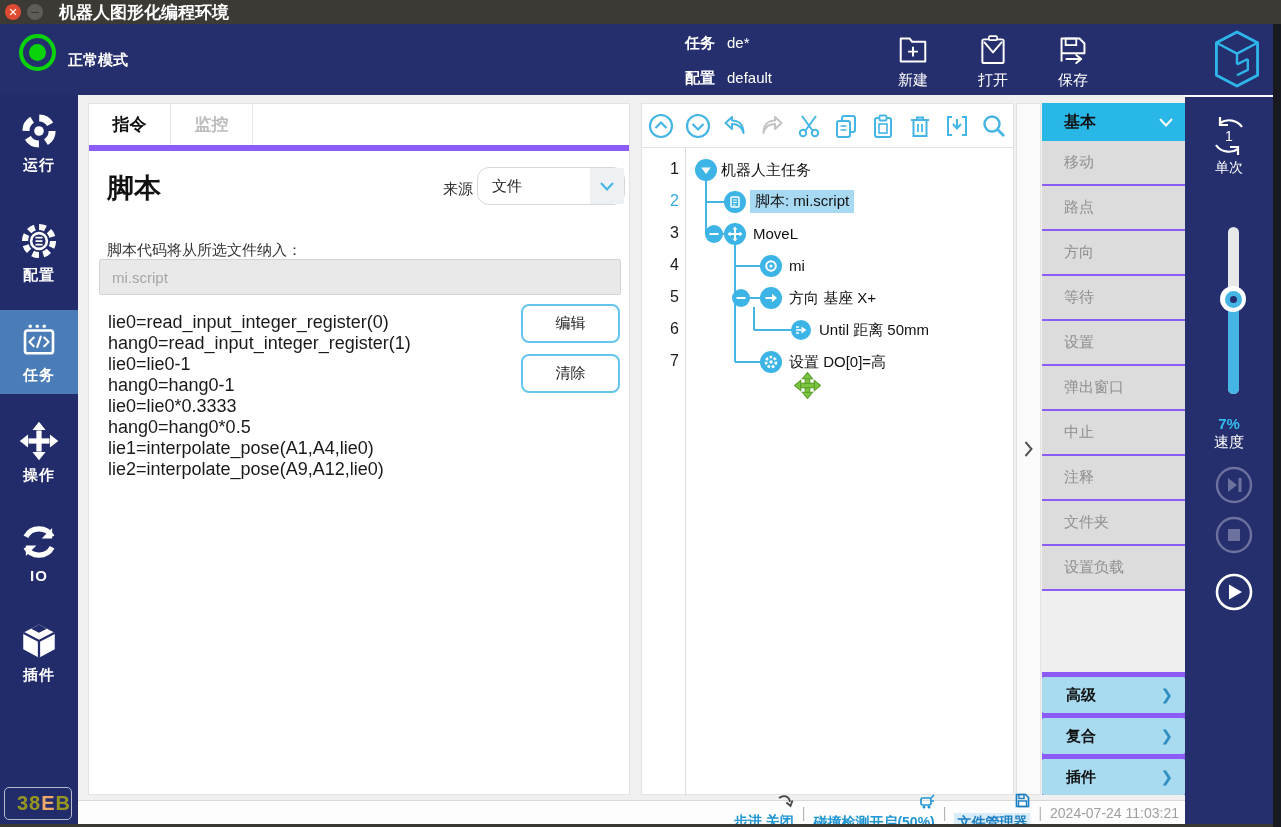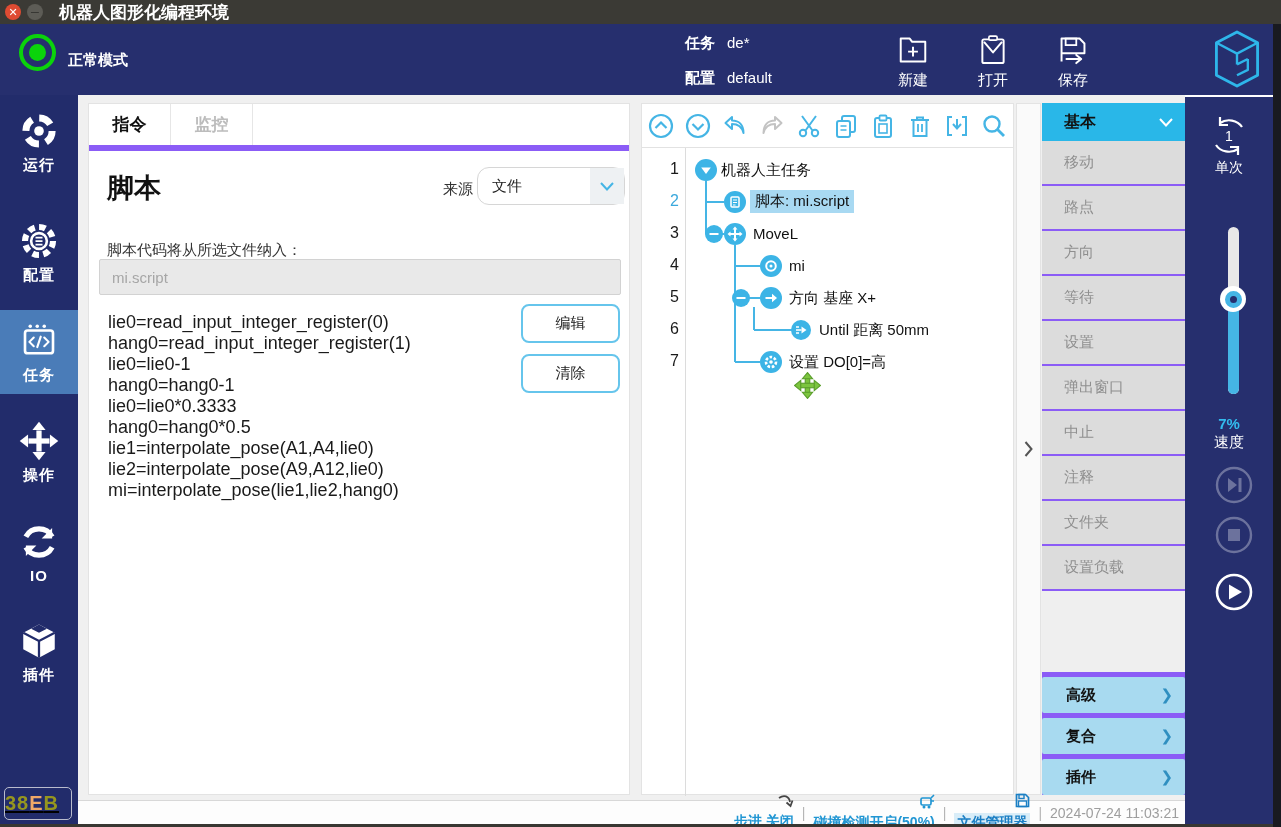--- a/index.html
+++ b/index.html
@@ -24,21 +24,21 @@
   .hdr-kv b { font-weight:bold; margin-right:12px; }
   .hdr-action { position:absolute; top:8px; width:64px; text-align:center; color:#fff; cursor:default; }
   .hdr-action .lbl { font-size:15px; margin-top:3px; }
   .logo { position:absolute; left:1211px; top:4px; }
 
   
   .sidebar { left:0; top:95px; width:78px; height:732px; background:#222c6b; }
   .side-item { position:absolute; left:0; width:78px; height:84px; display:flex; flex-direction:column; align-items:center; justify-content:center; color:#fff; }
   .side-item.active { background:#4a7cb8; }
   .side-item .lbl { font-size:15px; font-weight:600; margin-top:4px; letter-spacing:1px; }
-  .side-badge { position:absolute; left:4px; top:692px; width:68px; height:33px; border:1px solid #b9bccd; border-radius:5px; display:flex; align-items:center; justify-content:flex-start; font-size:20px; font-weight:bold; letter-spacing:1px;text-decoration:underline; }
+  .side-badge { position:absolute; left:4px; top:692px; width:68px; height:33px; border:1px solid #b9bccd; border-radius:5px; display:flex; align-items:center; justify-content:flex-end; font-size:20px; font-weight:bold; letter-spacing:1px; }
   .side-badge .c1 { color:#96961f; } .side-badge .c2 { color:#f0a868; }
 
   
   .main-panel { left:88px; top:103px; width:542px; height:692px; background:#fff; border:1px solid #e3e3e3; }
   .tabbar { position:absolute; left:0; top:0; width:100%; height:47px; border-bottom:6px solid #8b5cf6; display:flex; }
   .tab { width:82px; display:flex; align-items:center; justify-content:center; font-size:17px; font-weight:bold; color:#bcbcbc; border-right:1px solid #e6e6e6; }
   .tab.active { color:#111; }
   .panel-title { position:absolute; left:18px; top:66px; font-size:27px; font-weight:bold; color:#111; }
   .src-label { position:absolute; left:354px; top:76px; font-size:15px; color:#333; }
   .dropdown { position:absolute; left:388px; top:63px; width:148px; height:38px; background:#fff; border:1px solid #d6d6d6; border-radius:12px; display:flex; align-items:center; }
@@ -248,21 +248,20 @@
 
     <div class="code-block">
       <div>lie0=read_input_integer_register(0)</div>
       <div>hang0=read_input_integer_register(1)</div>
       <div>lie0=lie0-1</div>
       <div>hang0=hang0-1</div>
       <div>lie0=lie0*0.3333</div>
       <div>hang0=hang0*0.5</div>
       <div>lie1=interpolate_pose(A1,A4,lie0)</div>
       <div>lie2=interpolate_pose(A9,A12,lie0)</div>
-      <div>mi=interpolate_pose(lie1,lie2,hang0)</div>
     </div>
 
     <div class="side-btn" style="top:200px;">编辑</div>
     <div class="side-btn" style="top:250px;">清除</div>
   </div>
 
   <div class="abs tree-panel">
     <div class="tree-toolbar">
       <svg class="tool-ic" style="left:6px" viewBox="0 0 26 26">
           <circle cx="13" cy="13" r="11" fill="none" stroke="#45b5e5" stroke-width="2.2"></circle>

